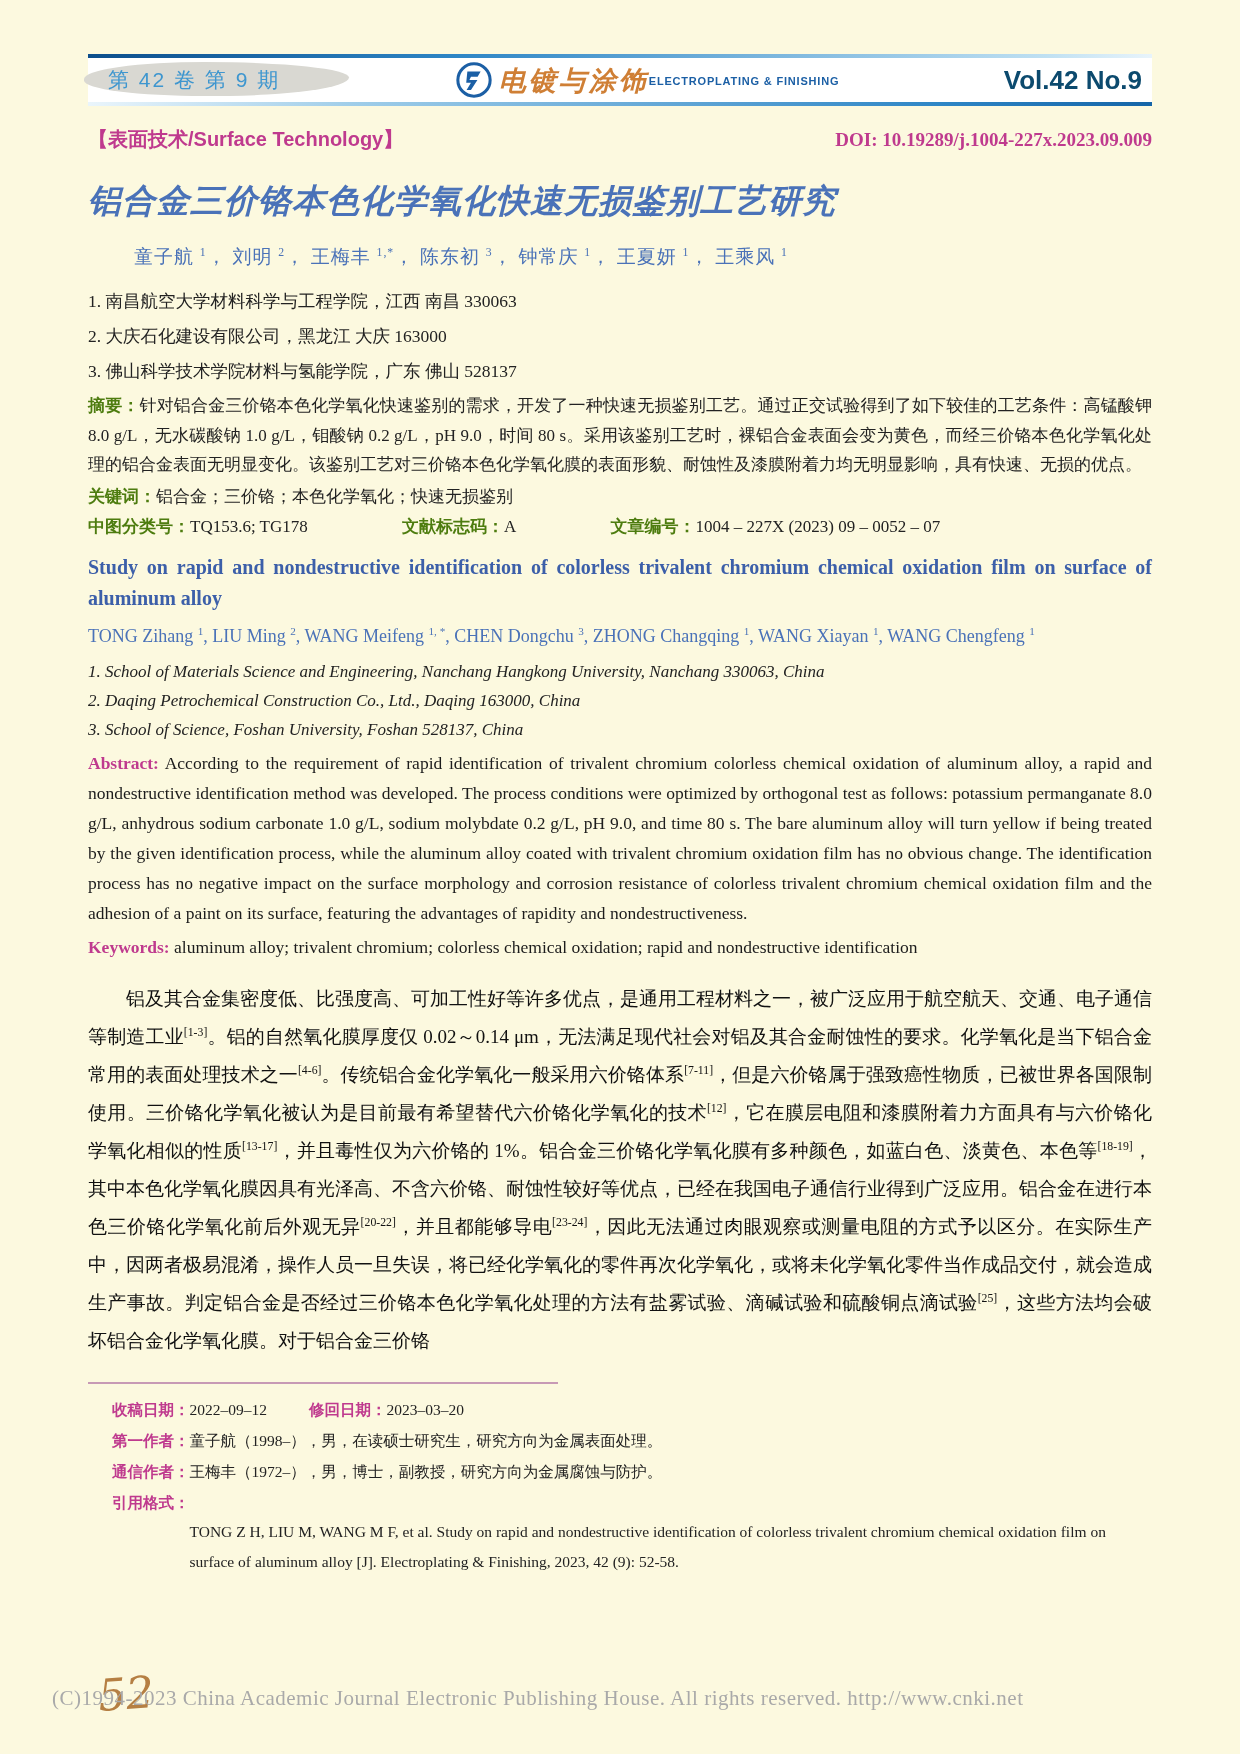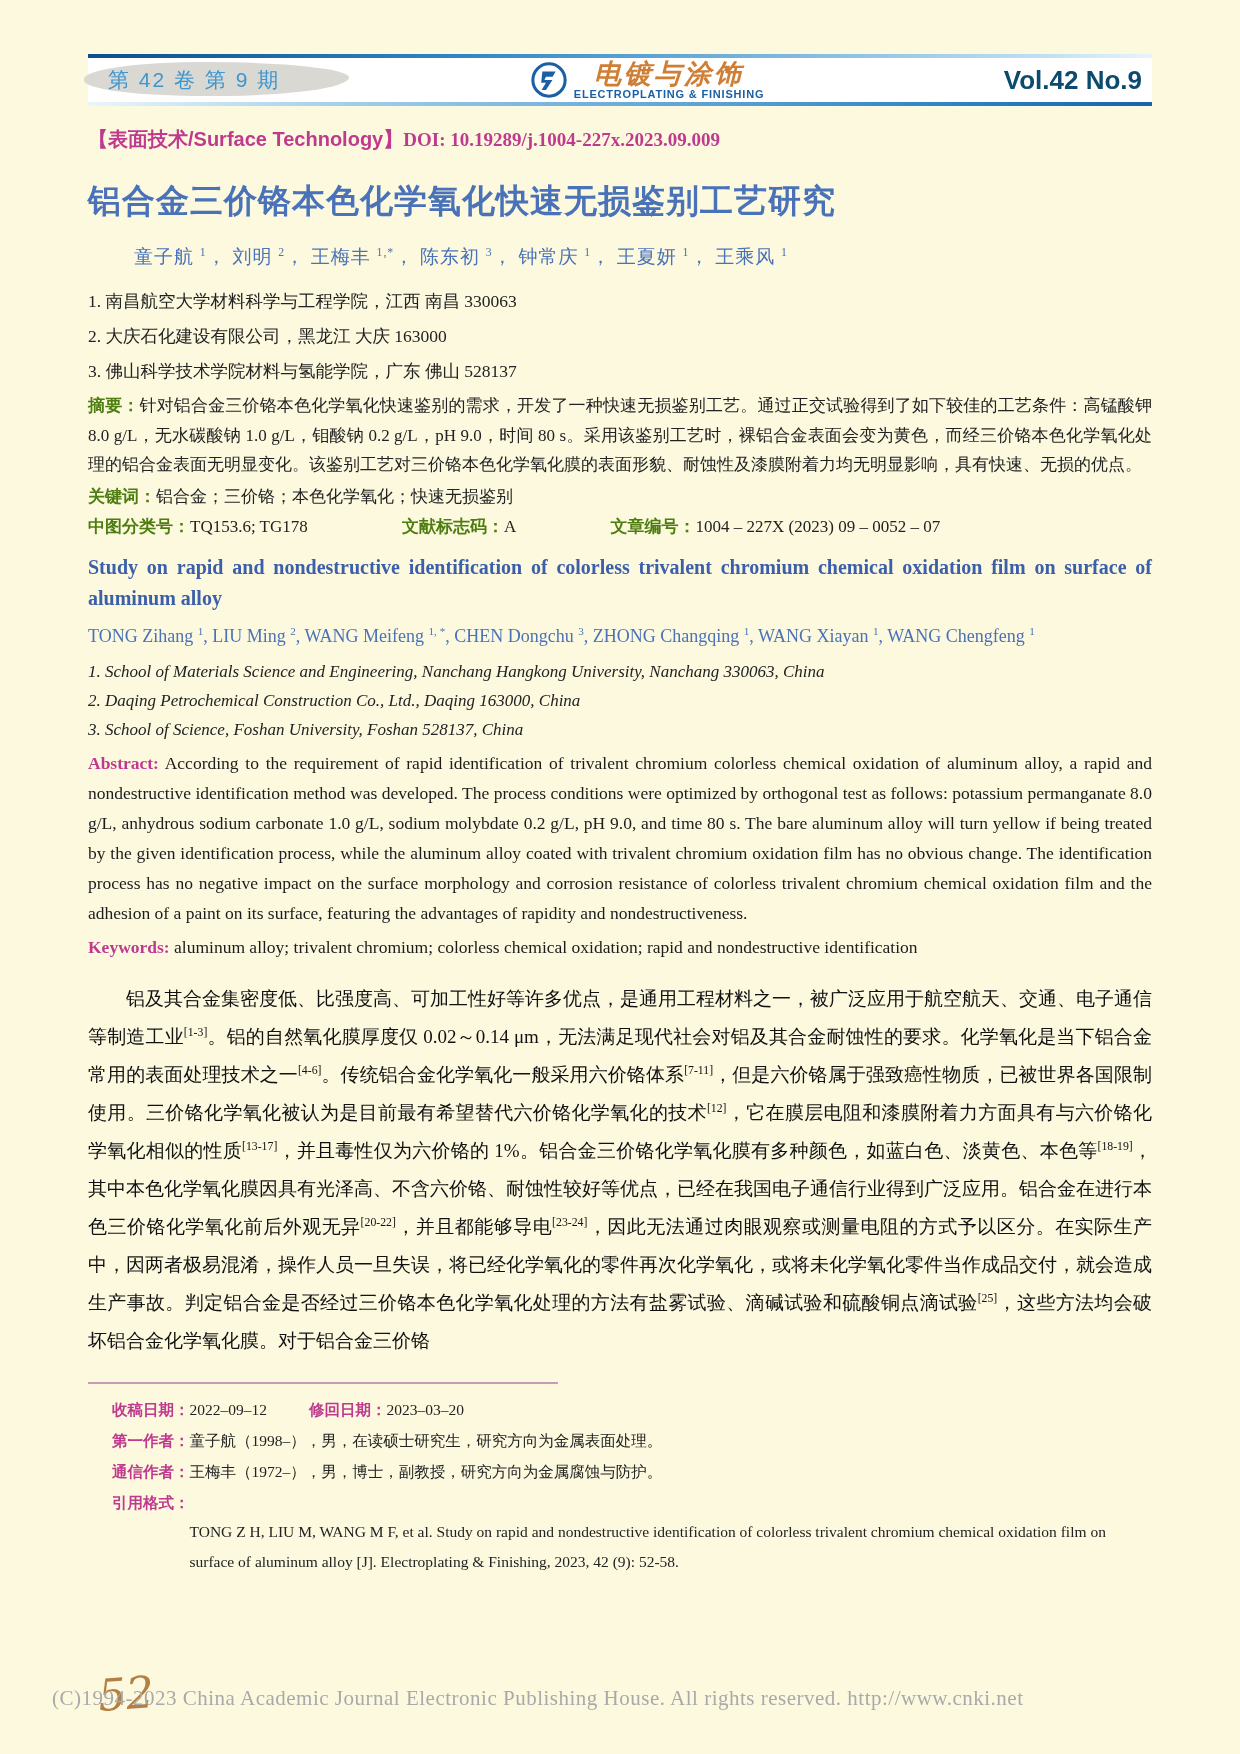--- a/index.html
+++ b/index.html
@@ -41,55 +41,56 @@
   }
   .issue-cn .blob {
     position: absolute; left: -14px; top: 0px;
     width: 265px; height: 34px;
     background: #d9d8d2; border-radius: 50% 60% 55% 50%/ 55% 50% 60% 50%;
     z-index: 0;
   }
   .issue-cn .txt { position: relative; z-index: 1; }
   .logo { display: flex; align-items: center; gap: 6px; }
   .logo-icon { width: 38px; height: 38px; display: inline-block; }
-  .logo-names { display: flex; flex-direction: column; align-items: center; line-height: 1; }
+  .logo-names { display: flex; flex-direction: row; align-items: center; line-height: 1; }
   .logo-cn {
     font-family: "DejaVu Serif", serif;
     font-size: 27px; font-weight: bold; font-style: italic;
     color: #cf7f35; letter-spacing: 3px;
   }
   .logo-en {
     font-family: "Liberation Sans", sans-serif;
     font-size: 11px; font-weight: bold; color: #1b5fa5; letter-spacing: 0.8px;
     margin-top: 2px;
   }
   .issue-en {
     font-family: "Liberation Sans", sans-serif;
     font-size: 26px; font-weight: bold; color: #0c4a6e;
   }
 
   
   .section-row {
-    display: flex; justify-content: flex-start; align-items: baseline;
+    display: flex; justify-content: space-between; align-items: baseline;
     margin-top: 24px;
+    gap: 36px;
   }
   .section-label {
     font-family: "Liberation Sans", sans-serif;
     font-size: 20px; font-weight: bold; color: #bf3a8e;
   }
   .doi {
     font-family: "Liberation Serif", serif;
     font-size: 19px; font-weight: bold; color: #bf3a8e;
   }
 
   
   .title-cn {
     margin-top: 26px;
     font-family: "Liberation Sans", sans-serif;
-    font-size: 33px; font-weight: bold; color: #4a72b8; letter-spacing: 1px;
+    font-size: 33px; font-weight: bold; color: #4a72b8; letter-spacing: 1px; font-style: italic;
   }
   .authors-cn {
     margin-top: 20px;
     font-size: 19px; color: #4a72b8; letter-spacing: 1px; margin-left: 46px;
   }
   sup { font-size: 0.62em; line-height: 0; vertical-align: super; }
   .affil-cn { margin-top: 14px; font-size: 17.5px; line-height: 35px; color: #222; }
 
   .para { margin-top: 2px; font-size: 17px; line-height: 29.5px; text-align: justify; color: #222; }
   .label-cn {

